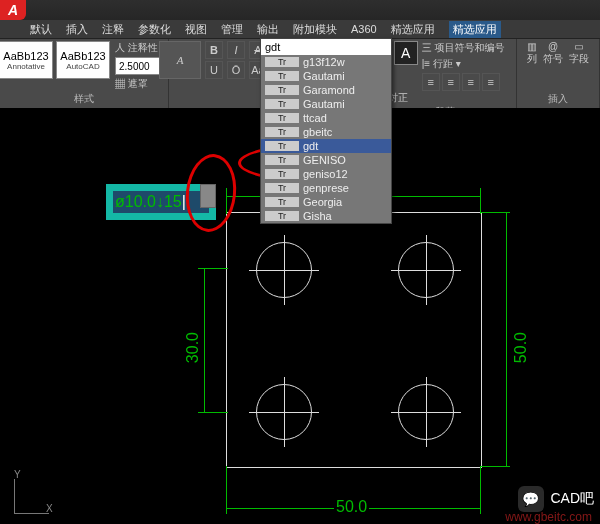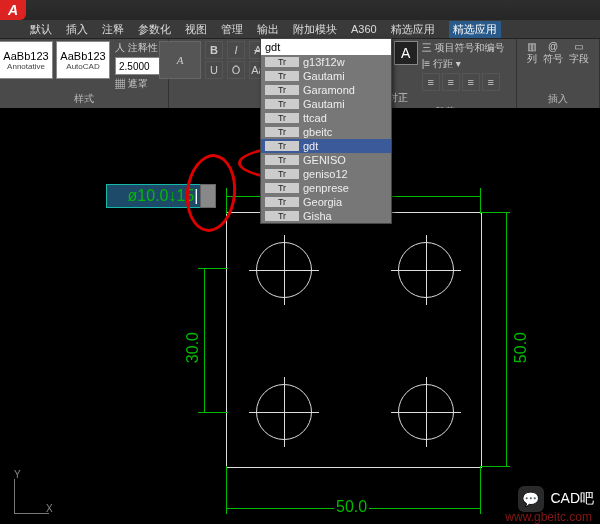--- a/index.html
+++ b/index.html
@@ -152,23 +152,23 @@
   .dim-v-30 { left: 204px; top: 160px; width: 1px; height: 144px; }
   .e30a { left: 198px; top: 160px; width: 30px; height: 1px; }
   .e30b { left: 198px; top: 304px; width: 30px; height: 1px; }
   .dt-30 { left: 182px; top: 224px; writing-mode: vertical-rl; transform: rotate(180deg); }
   
   .text-editor {
     position: absolute;
     left: 106px; top: 76px;
     width: 94px; height: 22px;
     background: #1e4a6a;
-    border: 1px solid #14b8a6;
+    border: 7px solid #14b8a6;
     display: flex; align-items: center;
-    color: #0b0; font-size: 16px; padding-left: 9px; justify-content: center;
+    color: #0b0; font-size: 16px; padding-left: 2px;
   }
   .text-editor .caret { color: #fff; }
   .ruler-handle {
     position: absolute; left: 200px; top: 76px;
     width: 14px; height: 22px;
     background: #888; border: 1px solid #666;
   }
   
   .red-oval {
     position: absolute; border: 3px solid #d00; border-radius: 50%;

